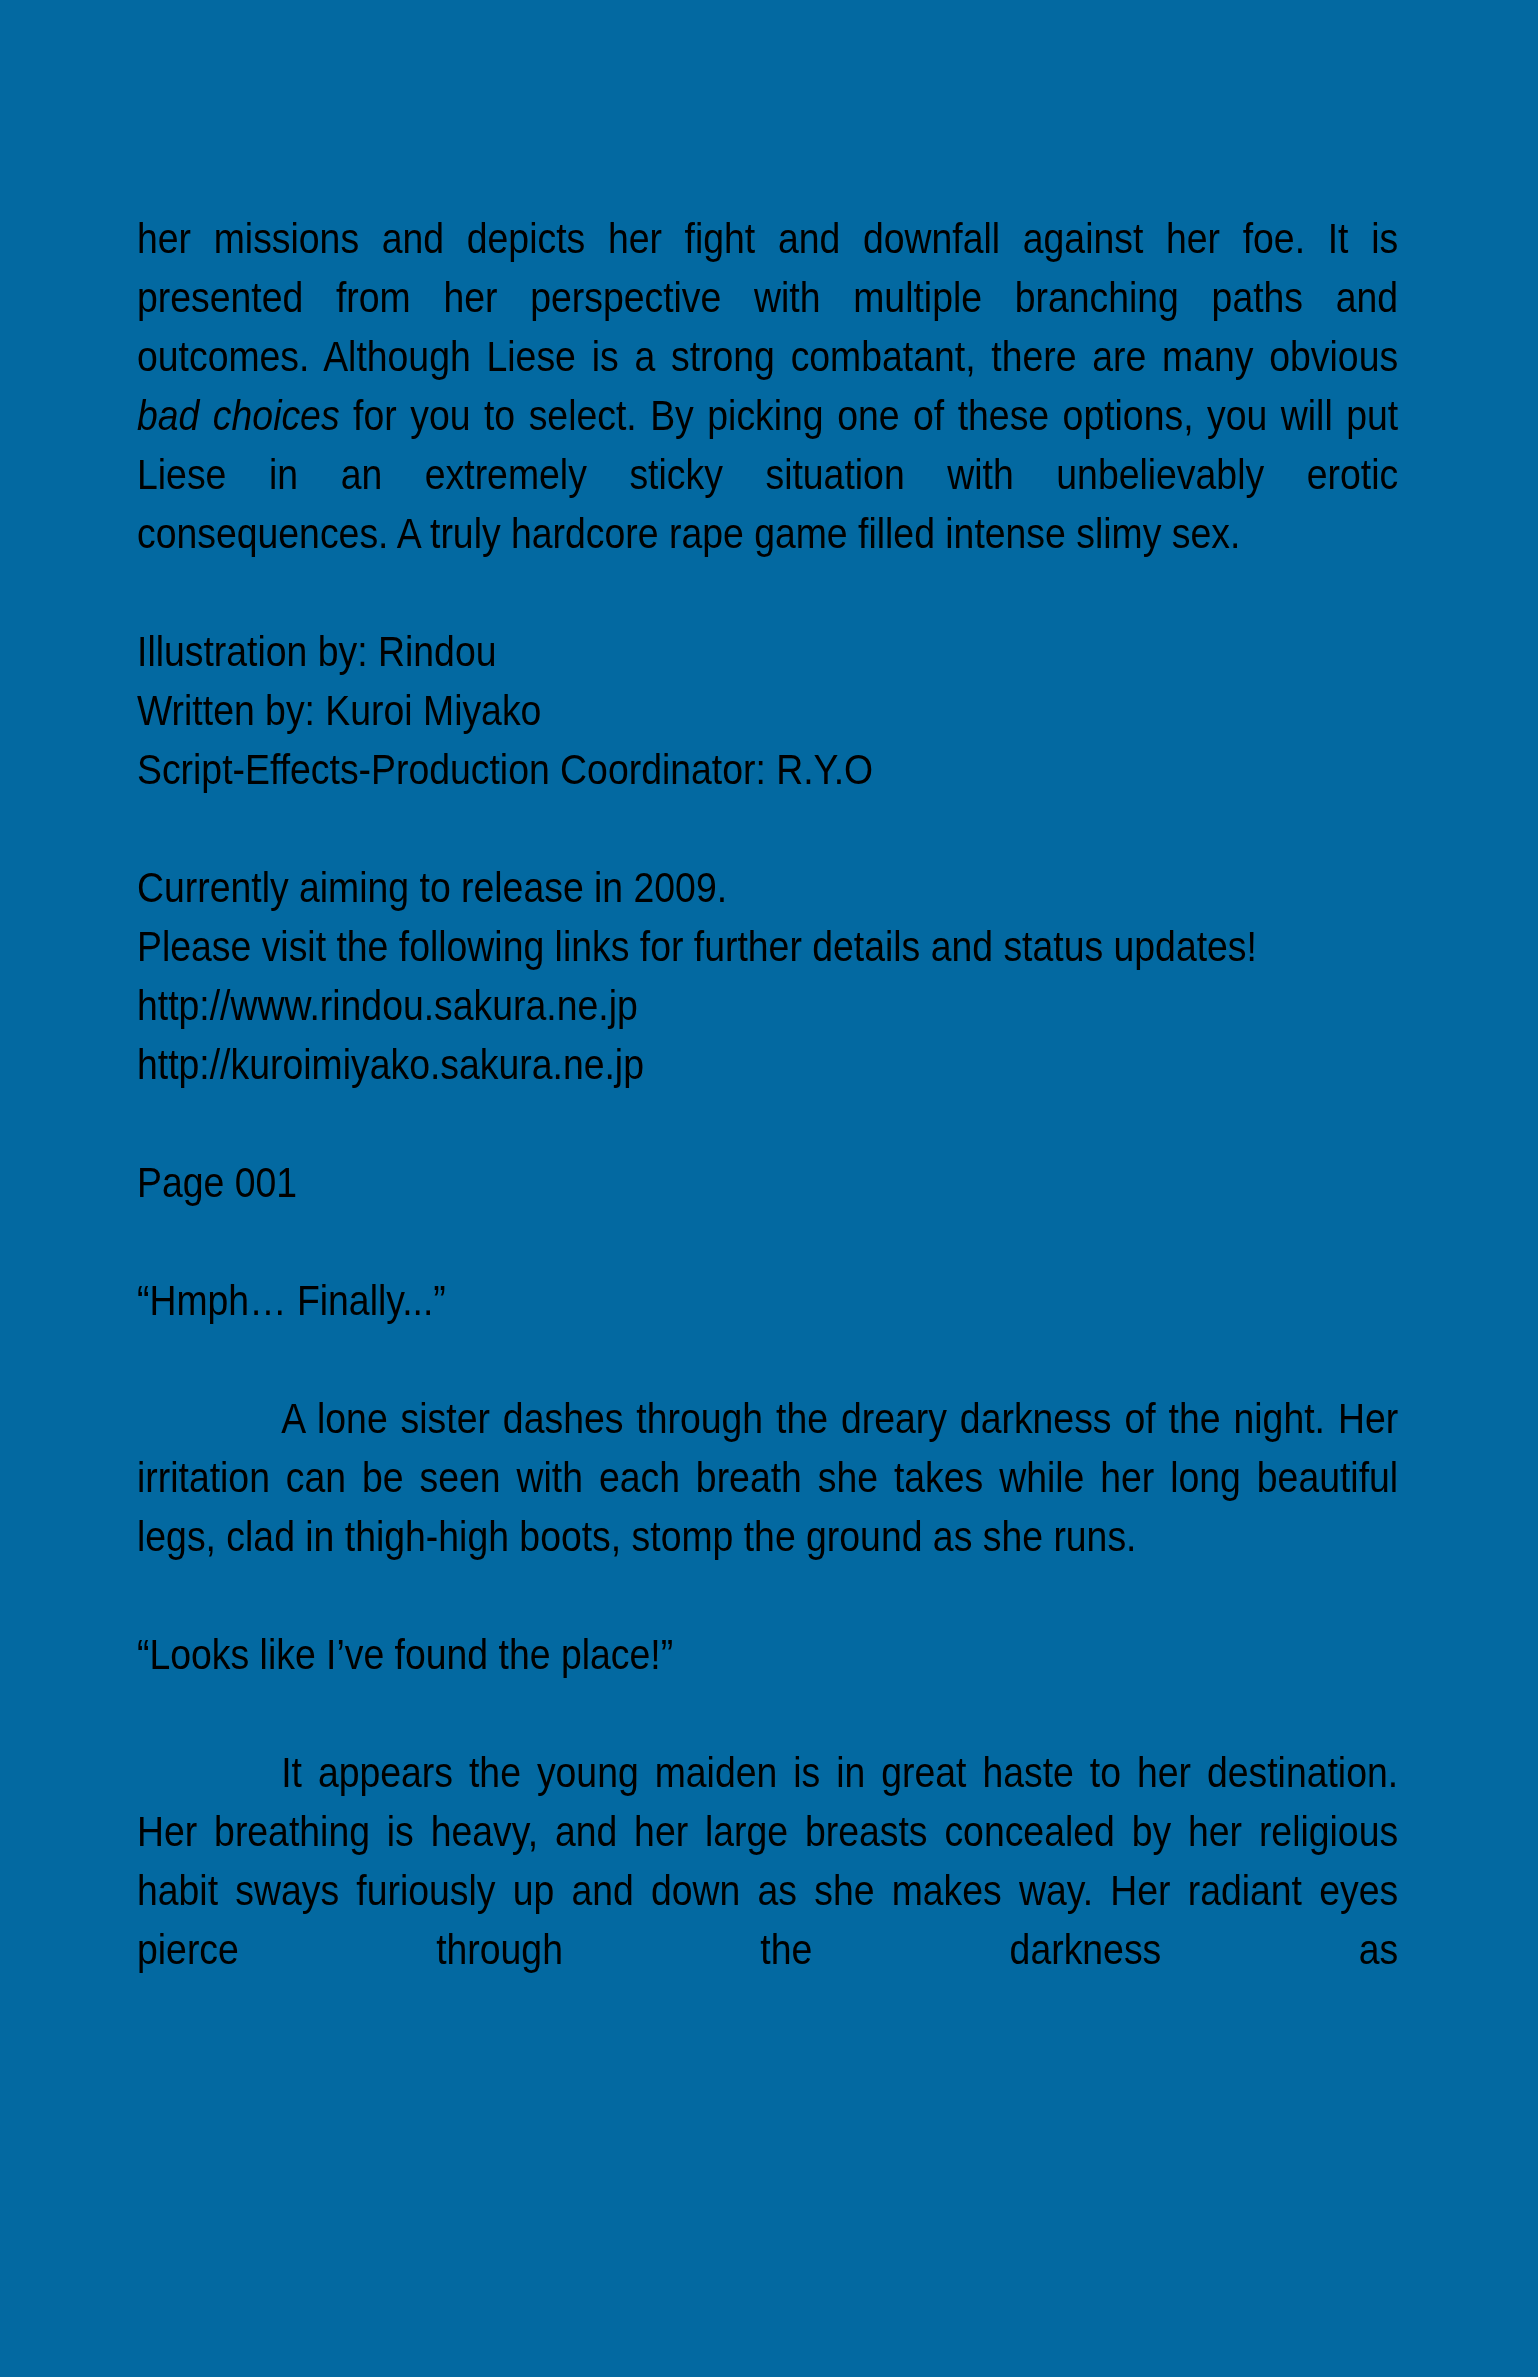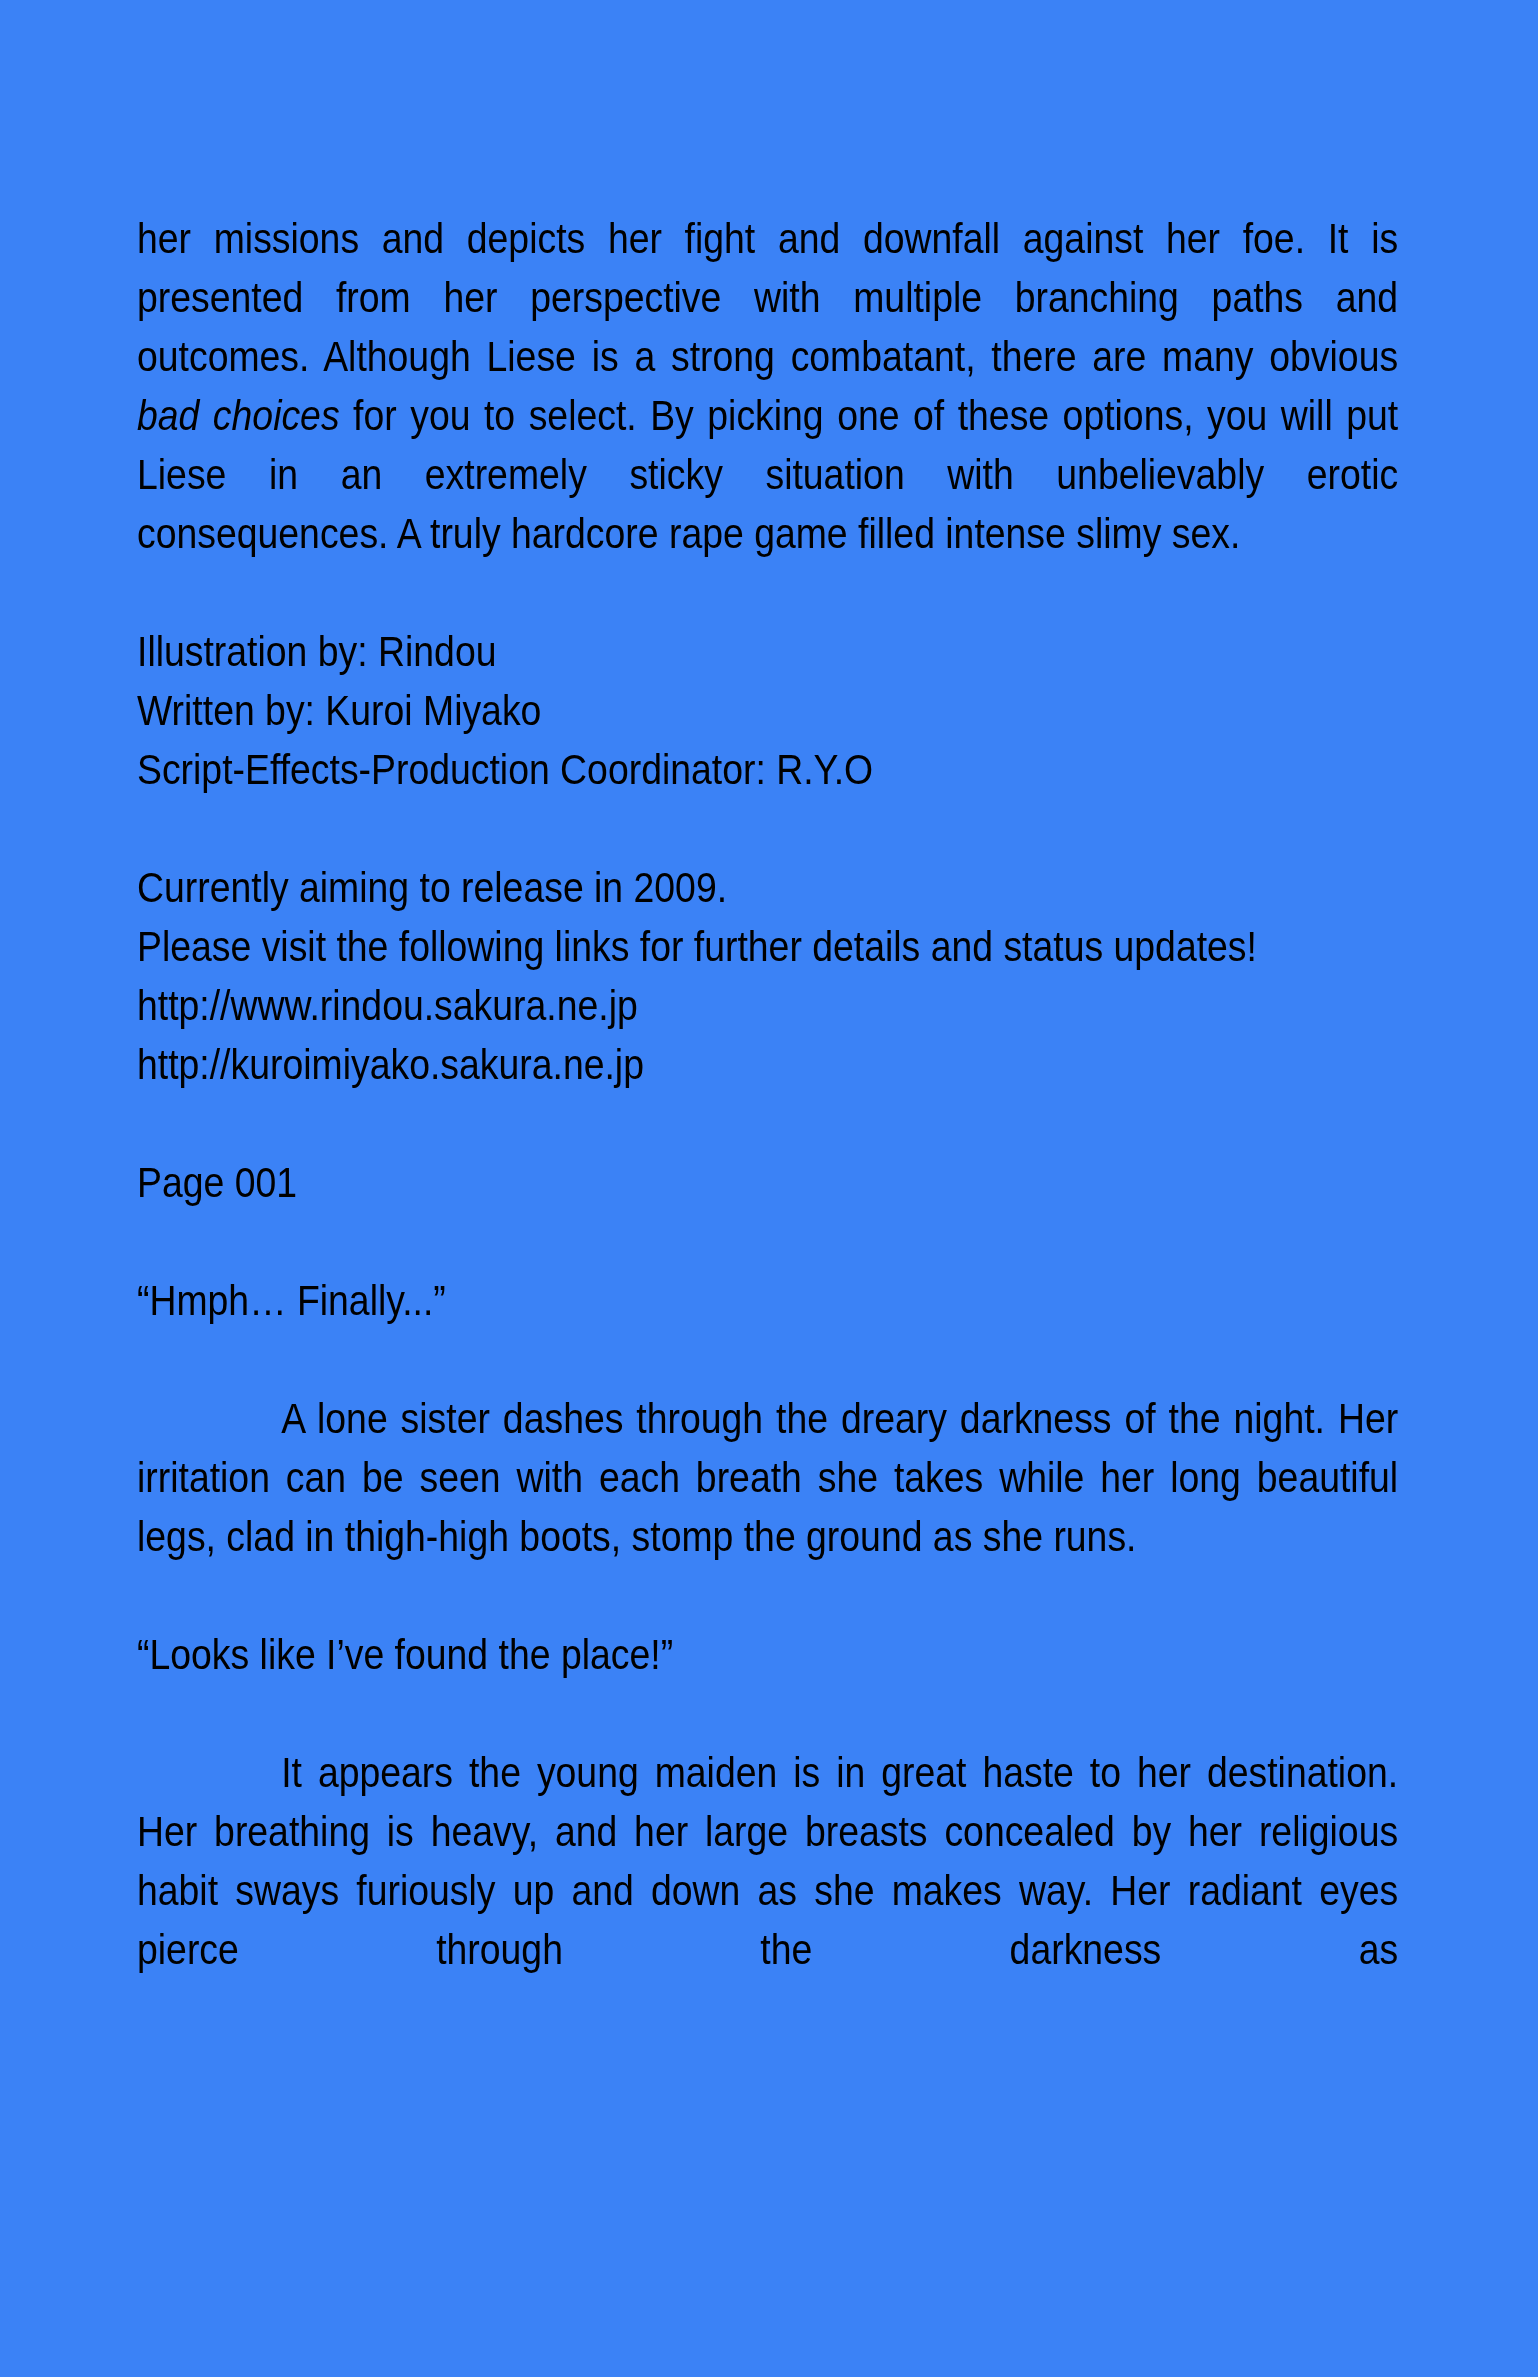--- a/index.html
+++ b/index.html
@@ -9,21 +9,21 @@
   body {
     width: 1538px;
     height: 2377px;
     background: #ffffff;
     overflow: hidden;
   }
   .page {
     position: relative;
     width: 1538px;
     height: 2377px;
-    background: #3b82f6;
+    background: #0369a1;
     overflow: hidden;
   }
   
   .doc {
     position: absolute;
     left: 137px;
     top: 209px;
     width: 1417px;
     transform: scaleX(0.89);
     transform-origin: 0 0;

